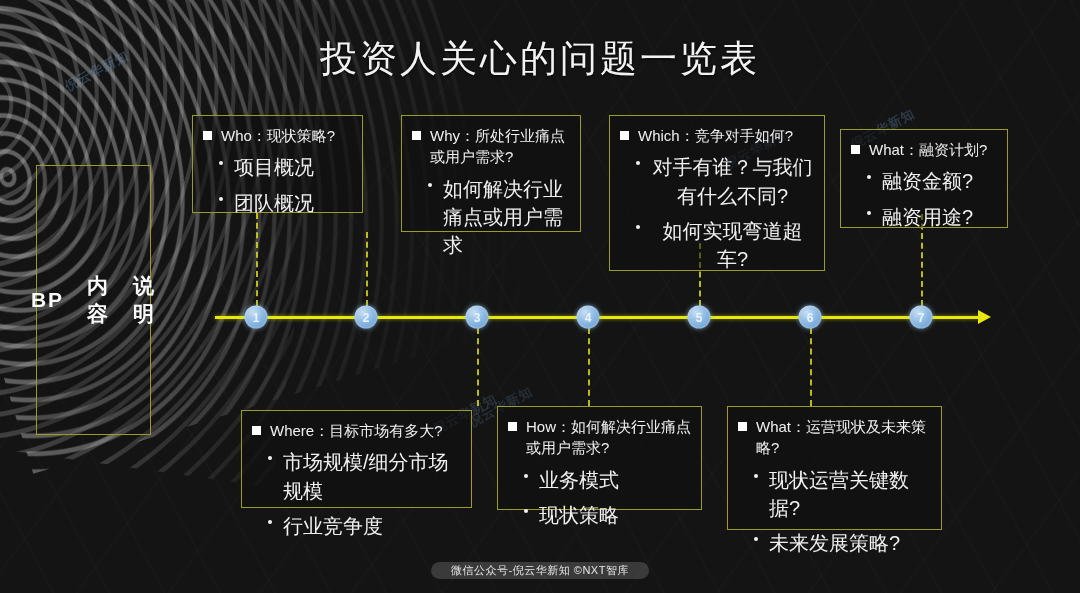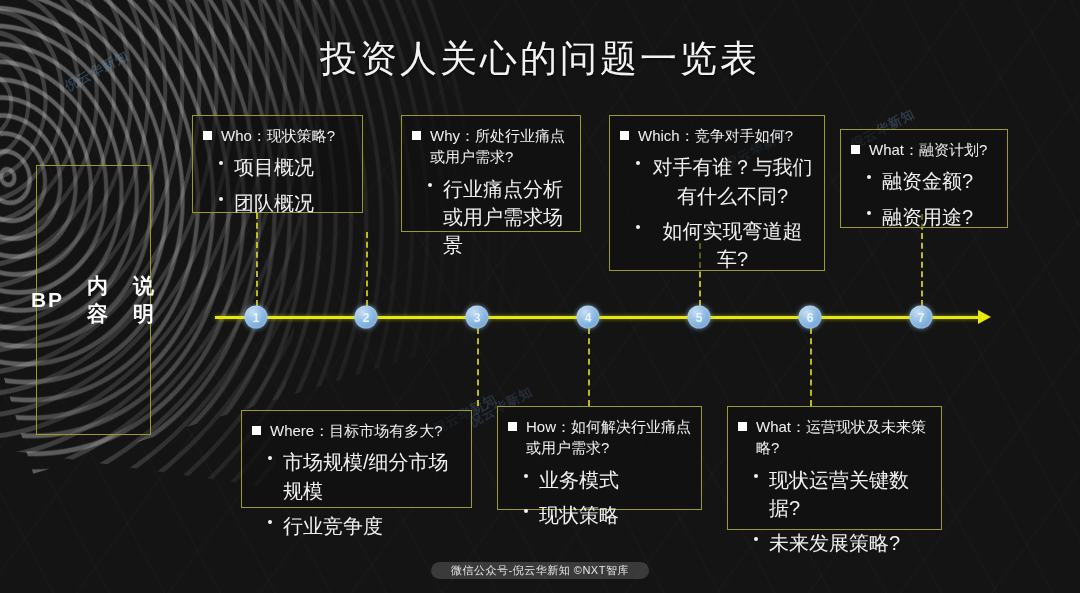--- a/index.html
+++ b/index.html
@@ -253,21 +253,21 @@
       <li>团队概况</li>
     </ul>
   </div>
 
   <div class="box" style="left:401px;top:115px;width:180px;height:117px;">
     <div class="hd">
       <span class="sq"></span>
       <span>Why：所处行业痛点或用户需求?</span>
     </div>
     <ul>
-      <li>行业痛点分析或用户需求场景</li>
+      <li>如何解决行业痛点或用户需求</li>
     </ul>
   </div>
 
   <div class="box" style="left:609px;top:115px;width:216px;height:156px;text-align:center;">
     <div class="hd">
       <span class="sq"></span>
       <span>Which：竞争对手如何?</span>
     </div>
     <ul>
       <li>对手有谁？与我们有什么不同?</li>

